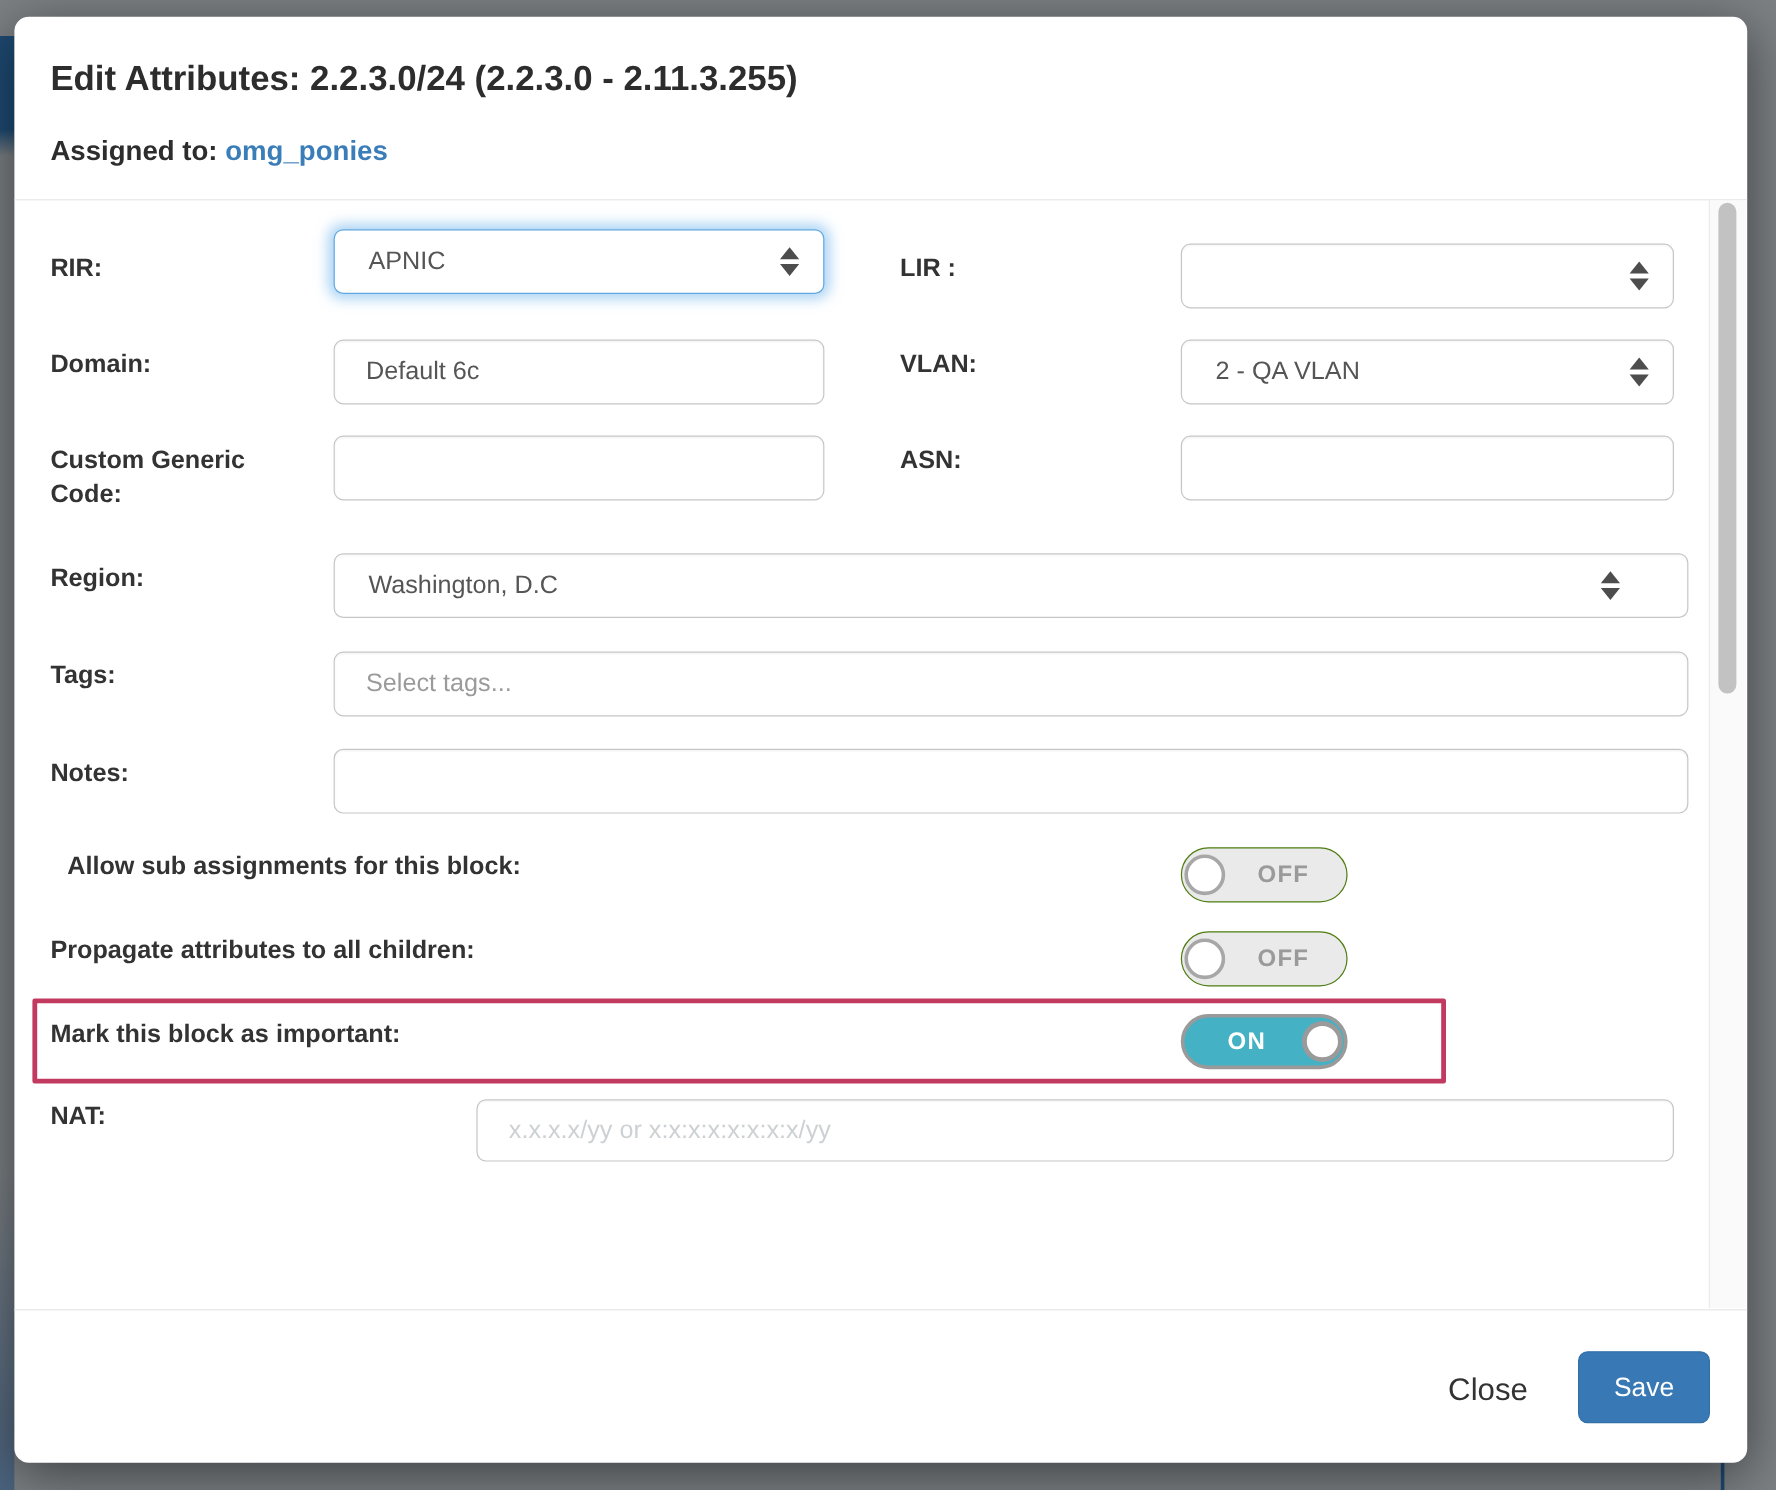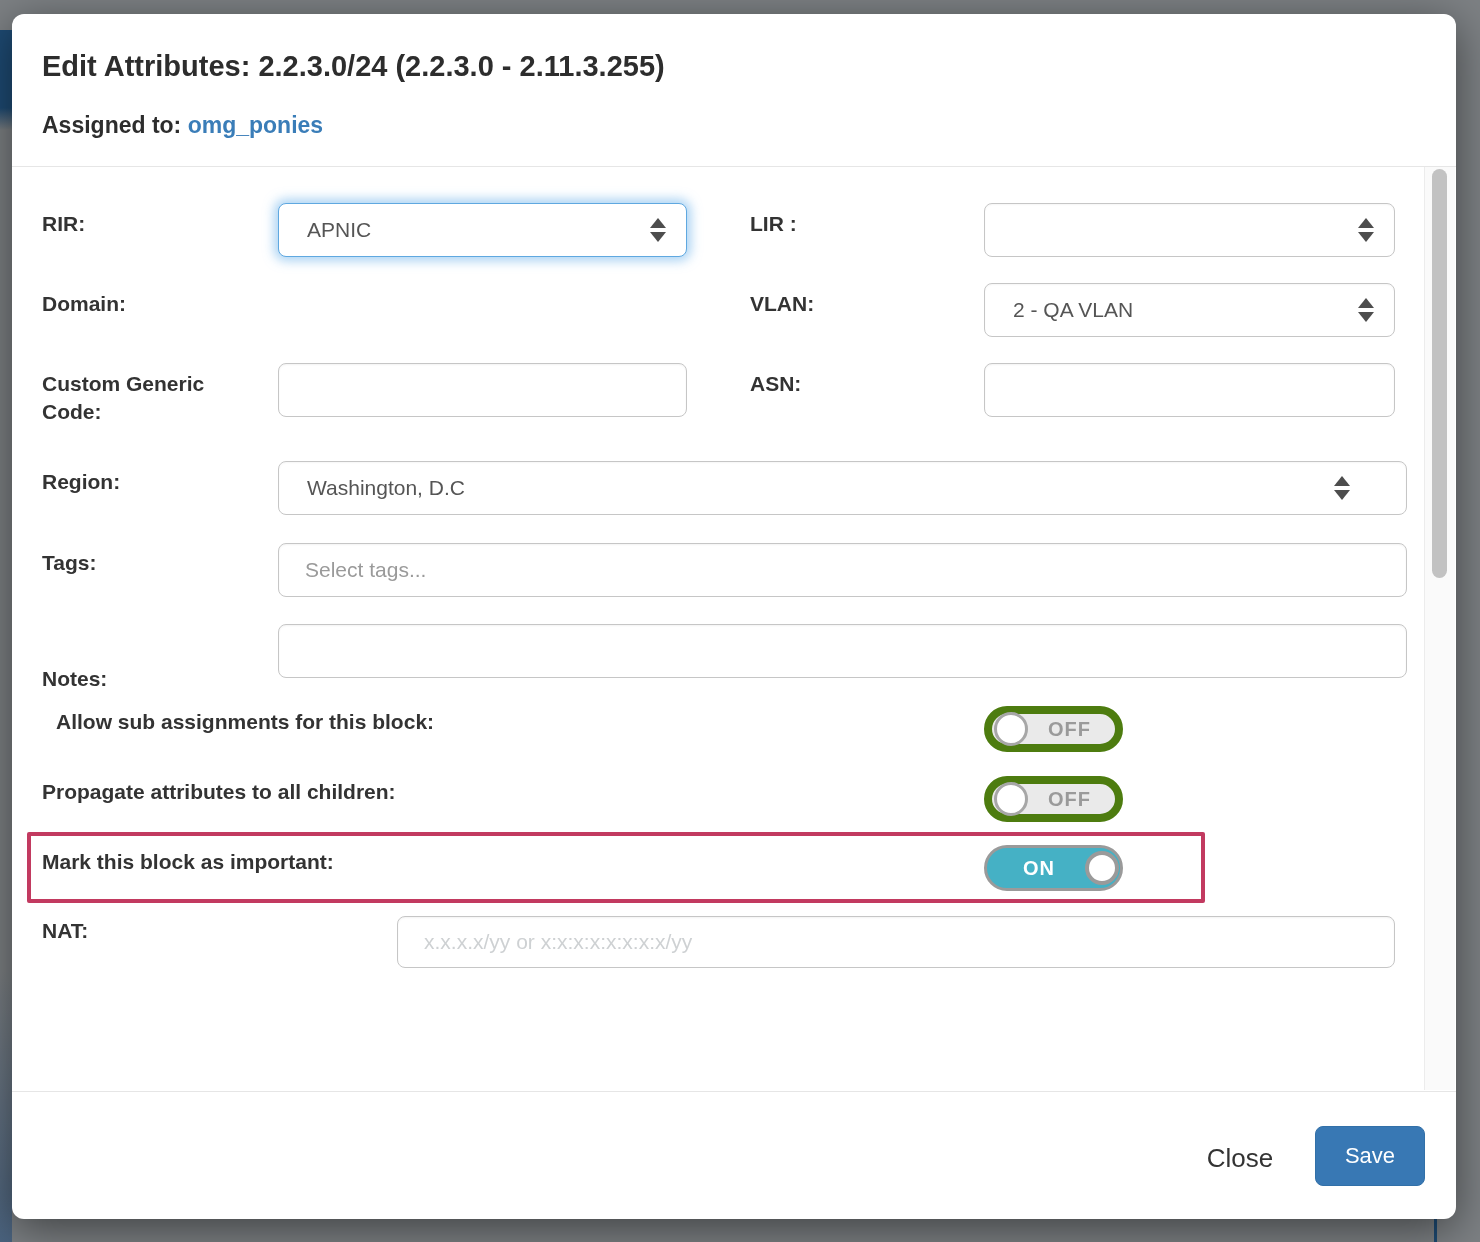--- a/index.html
+++ b/index.html
@@ -62,21 +62,21 @@
 
   input.ctl { padding:0 20px 0 26px; outline:none; box-shadow:inset 0 1px 2px rgba(0,0,0,.05); }
   input.ph-gray::placeholder { color:#9a9a9a; opacity:1; }
   input.ph-light::placeholder { color:#ced1d3; opacity:1; }
 
   .toggle {
     position:absolute; width:139px; height:46px; border-radius:23px;
     display:flex; align-items:center; cursor:pointer;
   }
   .toggle .knob { border-radius:50%; background:#fff; }
-  .toggle.off { background:#eaeaea; border:8px solid #4d7c0f; }
+  .toggle.off { background:#eaeaea; border:1px solid #4d7c0f; }
   .toggle.off .knob { width:34px; height:34px; border:3px solid #a7a7a7; margin-left:2px; }
   .toggle.off .state {
     flex:1; text-align:center; font-size:20px; font-weight:bold;
     color:#9a9a9a; letter-spacing:1px; padding-right:4px;
   }
   .toggle.on { background:#45b1c5; border:3px solid #9a9a9a; }
   .toggle.on .knob { width:34px; height:34px; border:4px solid #9a9a9a; margin-right:1px; }
   .toggle.on .state {
     flex:1; text-align:center; font-size:20px; font-weight:bold;
     color:#ffffff; letter-spacing:1px; padding-left:6px;
@@ -116,37 +116,38 @@
   <div class="title">Edit Attributes: 2.2.3.0/24 (2.2.3.0 - 2.11.3.255)</div>
 
   <div class="assigned">
     <span>Assigned to:</span>
     <span class="link">omg_ponies</span>
   </div>
 
   <div class="divider hr-header"></div>
 
   <div class="lbl" style="left:30px; top:196px;">RIR:</div>
-  <div class="ctl sel focused" style="left:266px; top:189px; width:409px;gap:15px;">
+  <div class="ctl sel focused" style="left:266px; top:177px; width:409px;gap:15px;">
     <span>APNIC</span>
     <span class="spin">
         <i class="up"></i>
         <i class="dn"></i>
       </span>
   </div>
   <div class="lbl" style="left:738px; top:196px;">LIR :</div>
   <div class="ctl sel" style="left:972px; top:189px; width:411px;">
     <span></span>
     <span class="spin">
         <i class="up"></i>
         <i class="dn"></i>
       </span>
   </div>
 
   <div class="lbl" style="left:30px; top:276px;">Domain:</div>
+  <input class="ctl" style="left: 266px; top: 269px; width: 409px;" value="Default 6c">
   <div class="lbl" style="left:738px; top:276px;">VLAN:</div>
   <div class="ctl sel" style="left:972px; top:269px; width:411px;">
     <span>2 - QA VLAN</span>
     <span class="spin">
         <i class="up"></i>
         <i class="dn"></i>
       </span>
   </div>
 
   <div class="lbl" style="left:30px; top:356px; width:185px;">Custom Generic Code:</div>
@@ -159,21 +160,21 @@
     <span>Washington, D.C</span>
     <span class="spin">
         <i class="up"></i>
         <i class="dn"></i>
       </span>
   </div>
 
   <div class="lbl" style="left:30px; top:535px;">Tags:</div>
   <input class="ctl ph-gray" style="left: 266px; top: 529px; width: 1129px;" placeholder="Select tags...">
 
-  <div class="lbl" style="left:30px; top:651px;">Notes:</div>
+  <div class="lbl" style="left:30px; top:617px;">Notes:</div>
   <input class="ctl" style="left: 266px; top: 610px; width: 1129px;">
 
   <div class="lbl" style="left:44px; top:694px;text-align:center;">Allow sub assignments for this block:</div>
   <div class="toggle off" style="left:972px; top:692px;">
     <span class="knob"></span>
     <span class="state">OFF</span>
   </div>
 
   <div class="lbl" style="left:30px; top:764px;">Propagate attributes to all children:</div>
   <div class="toggle off" style="left:972px; top:762px;">

